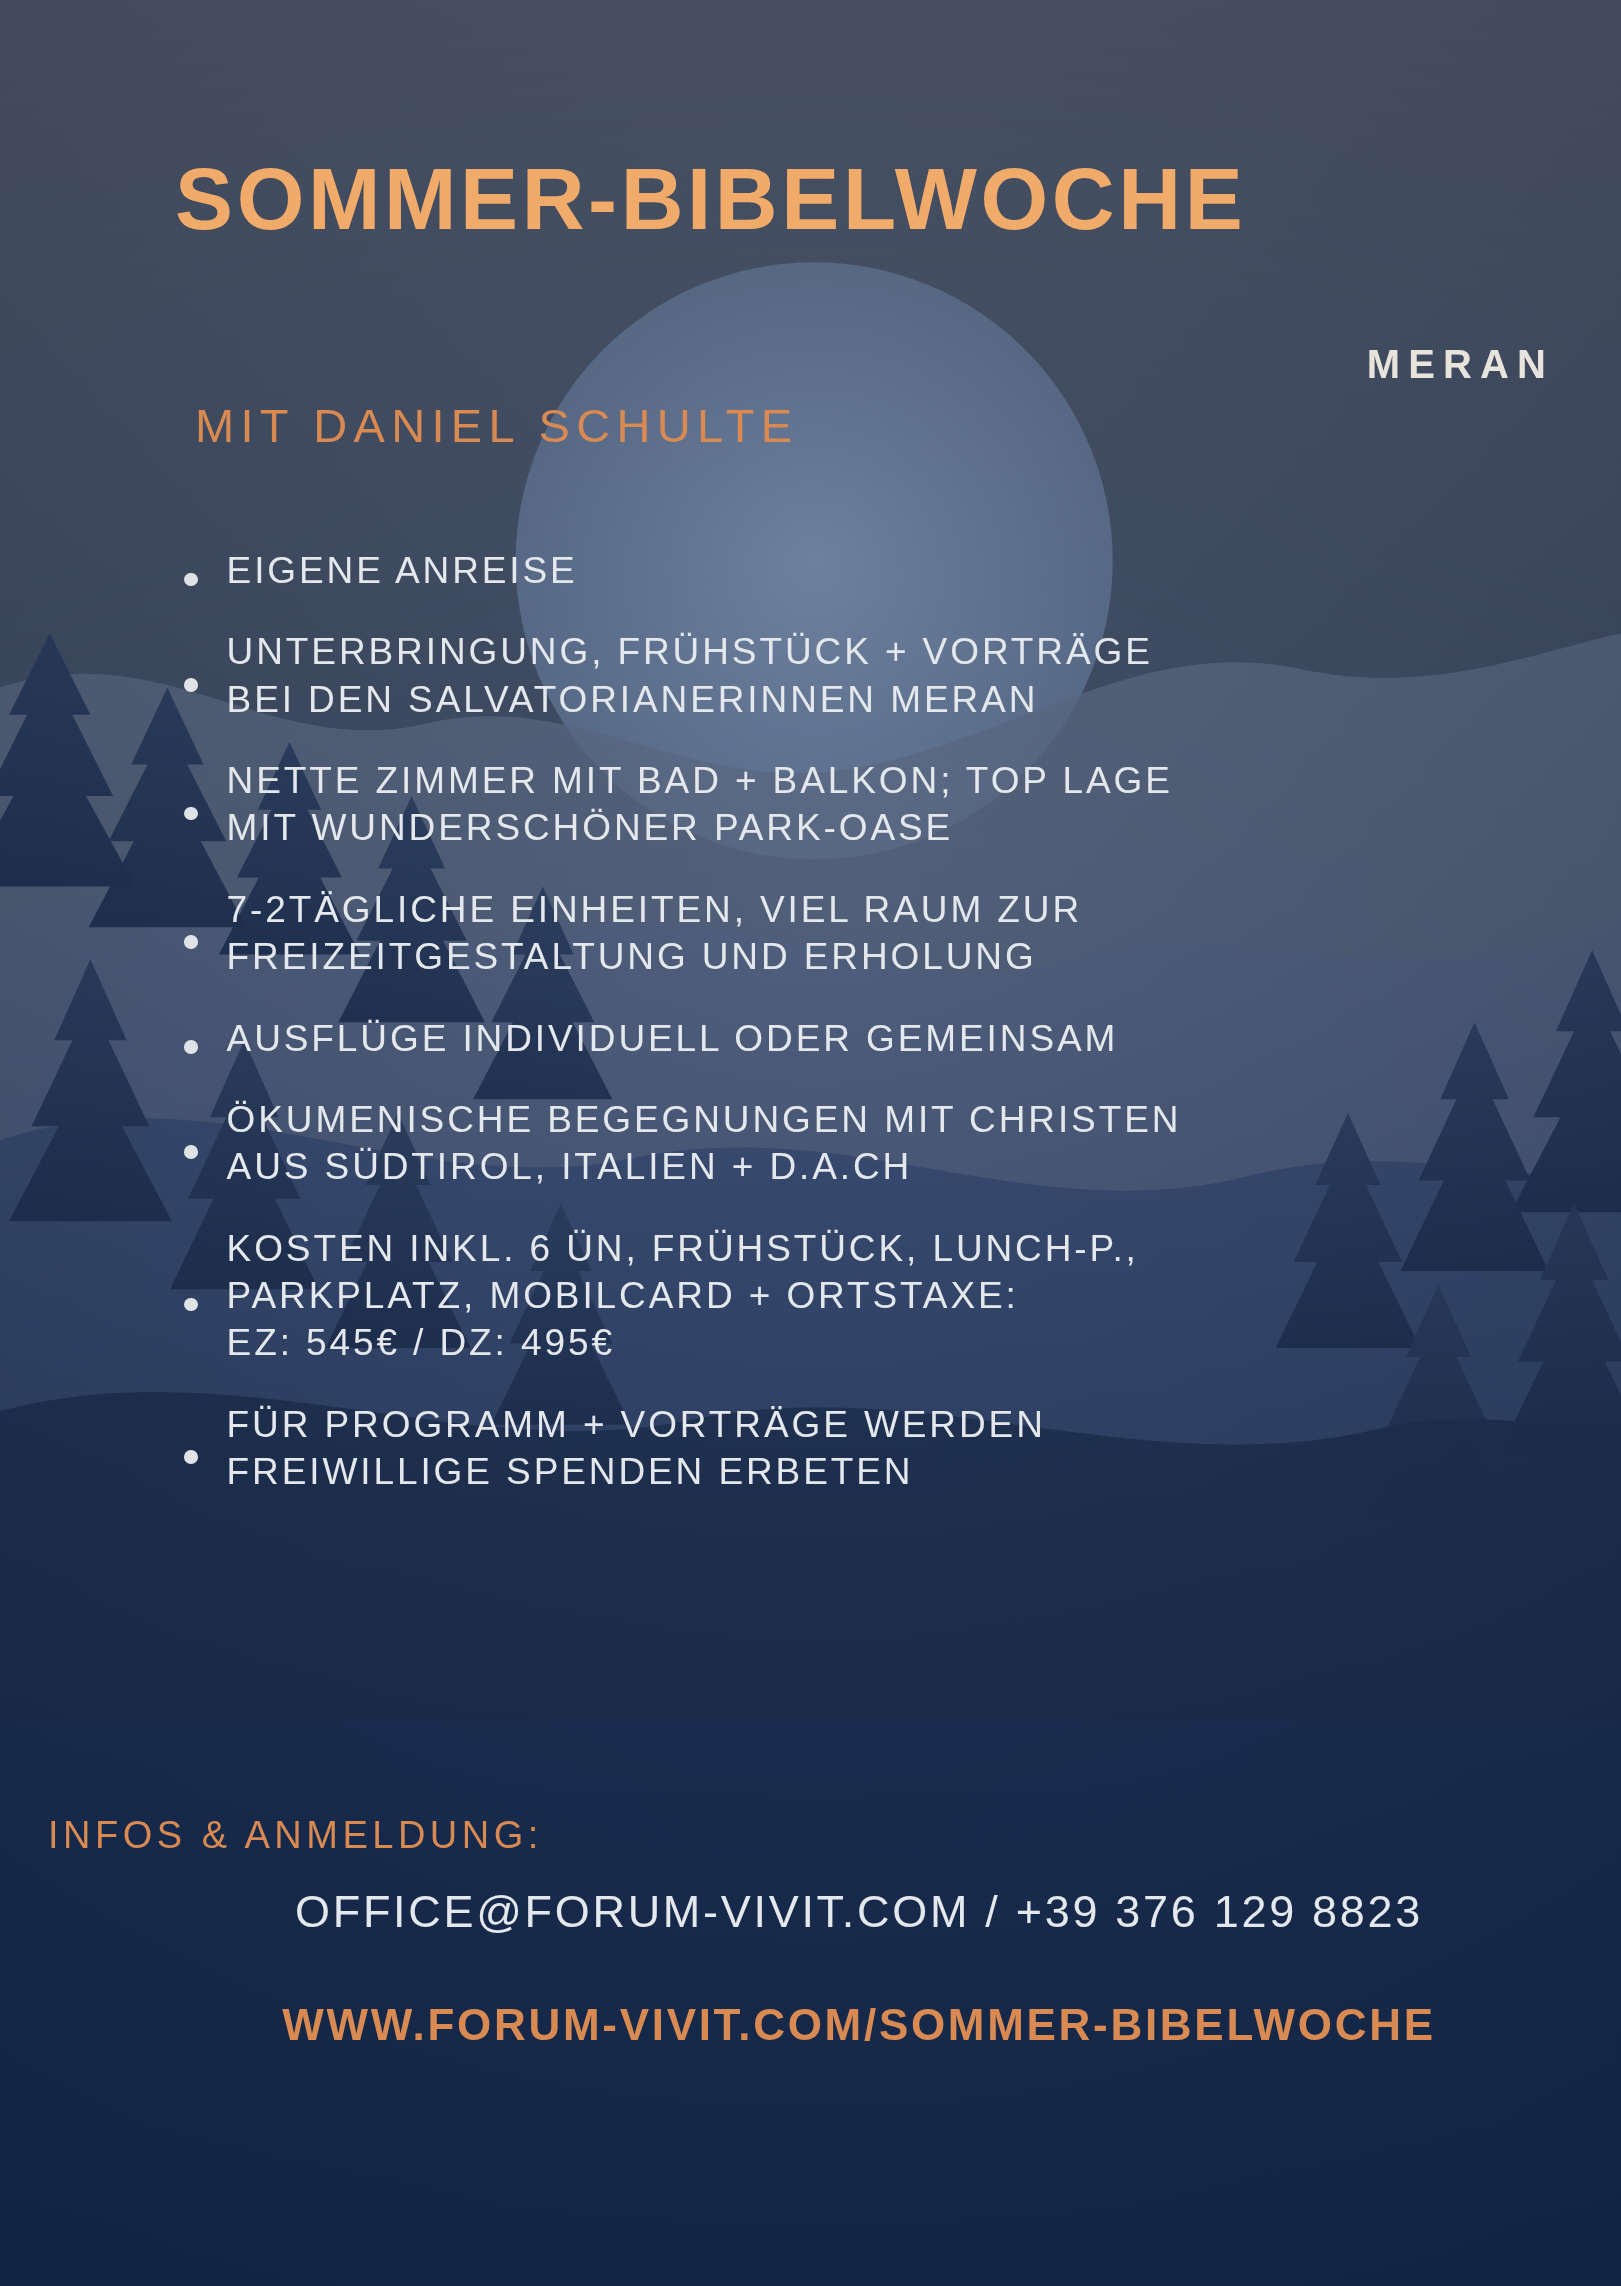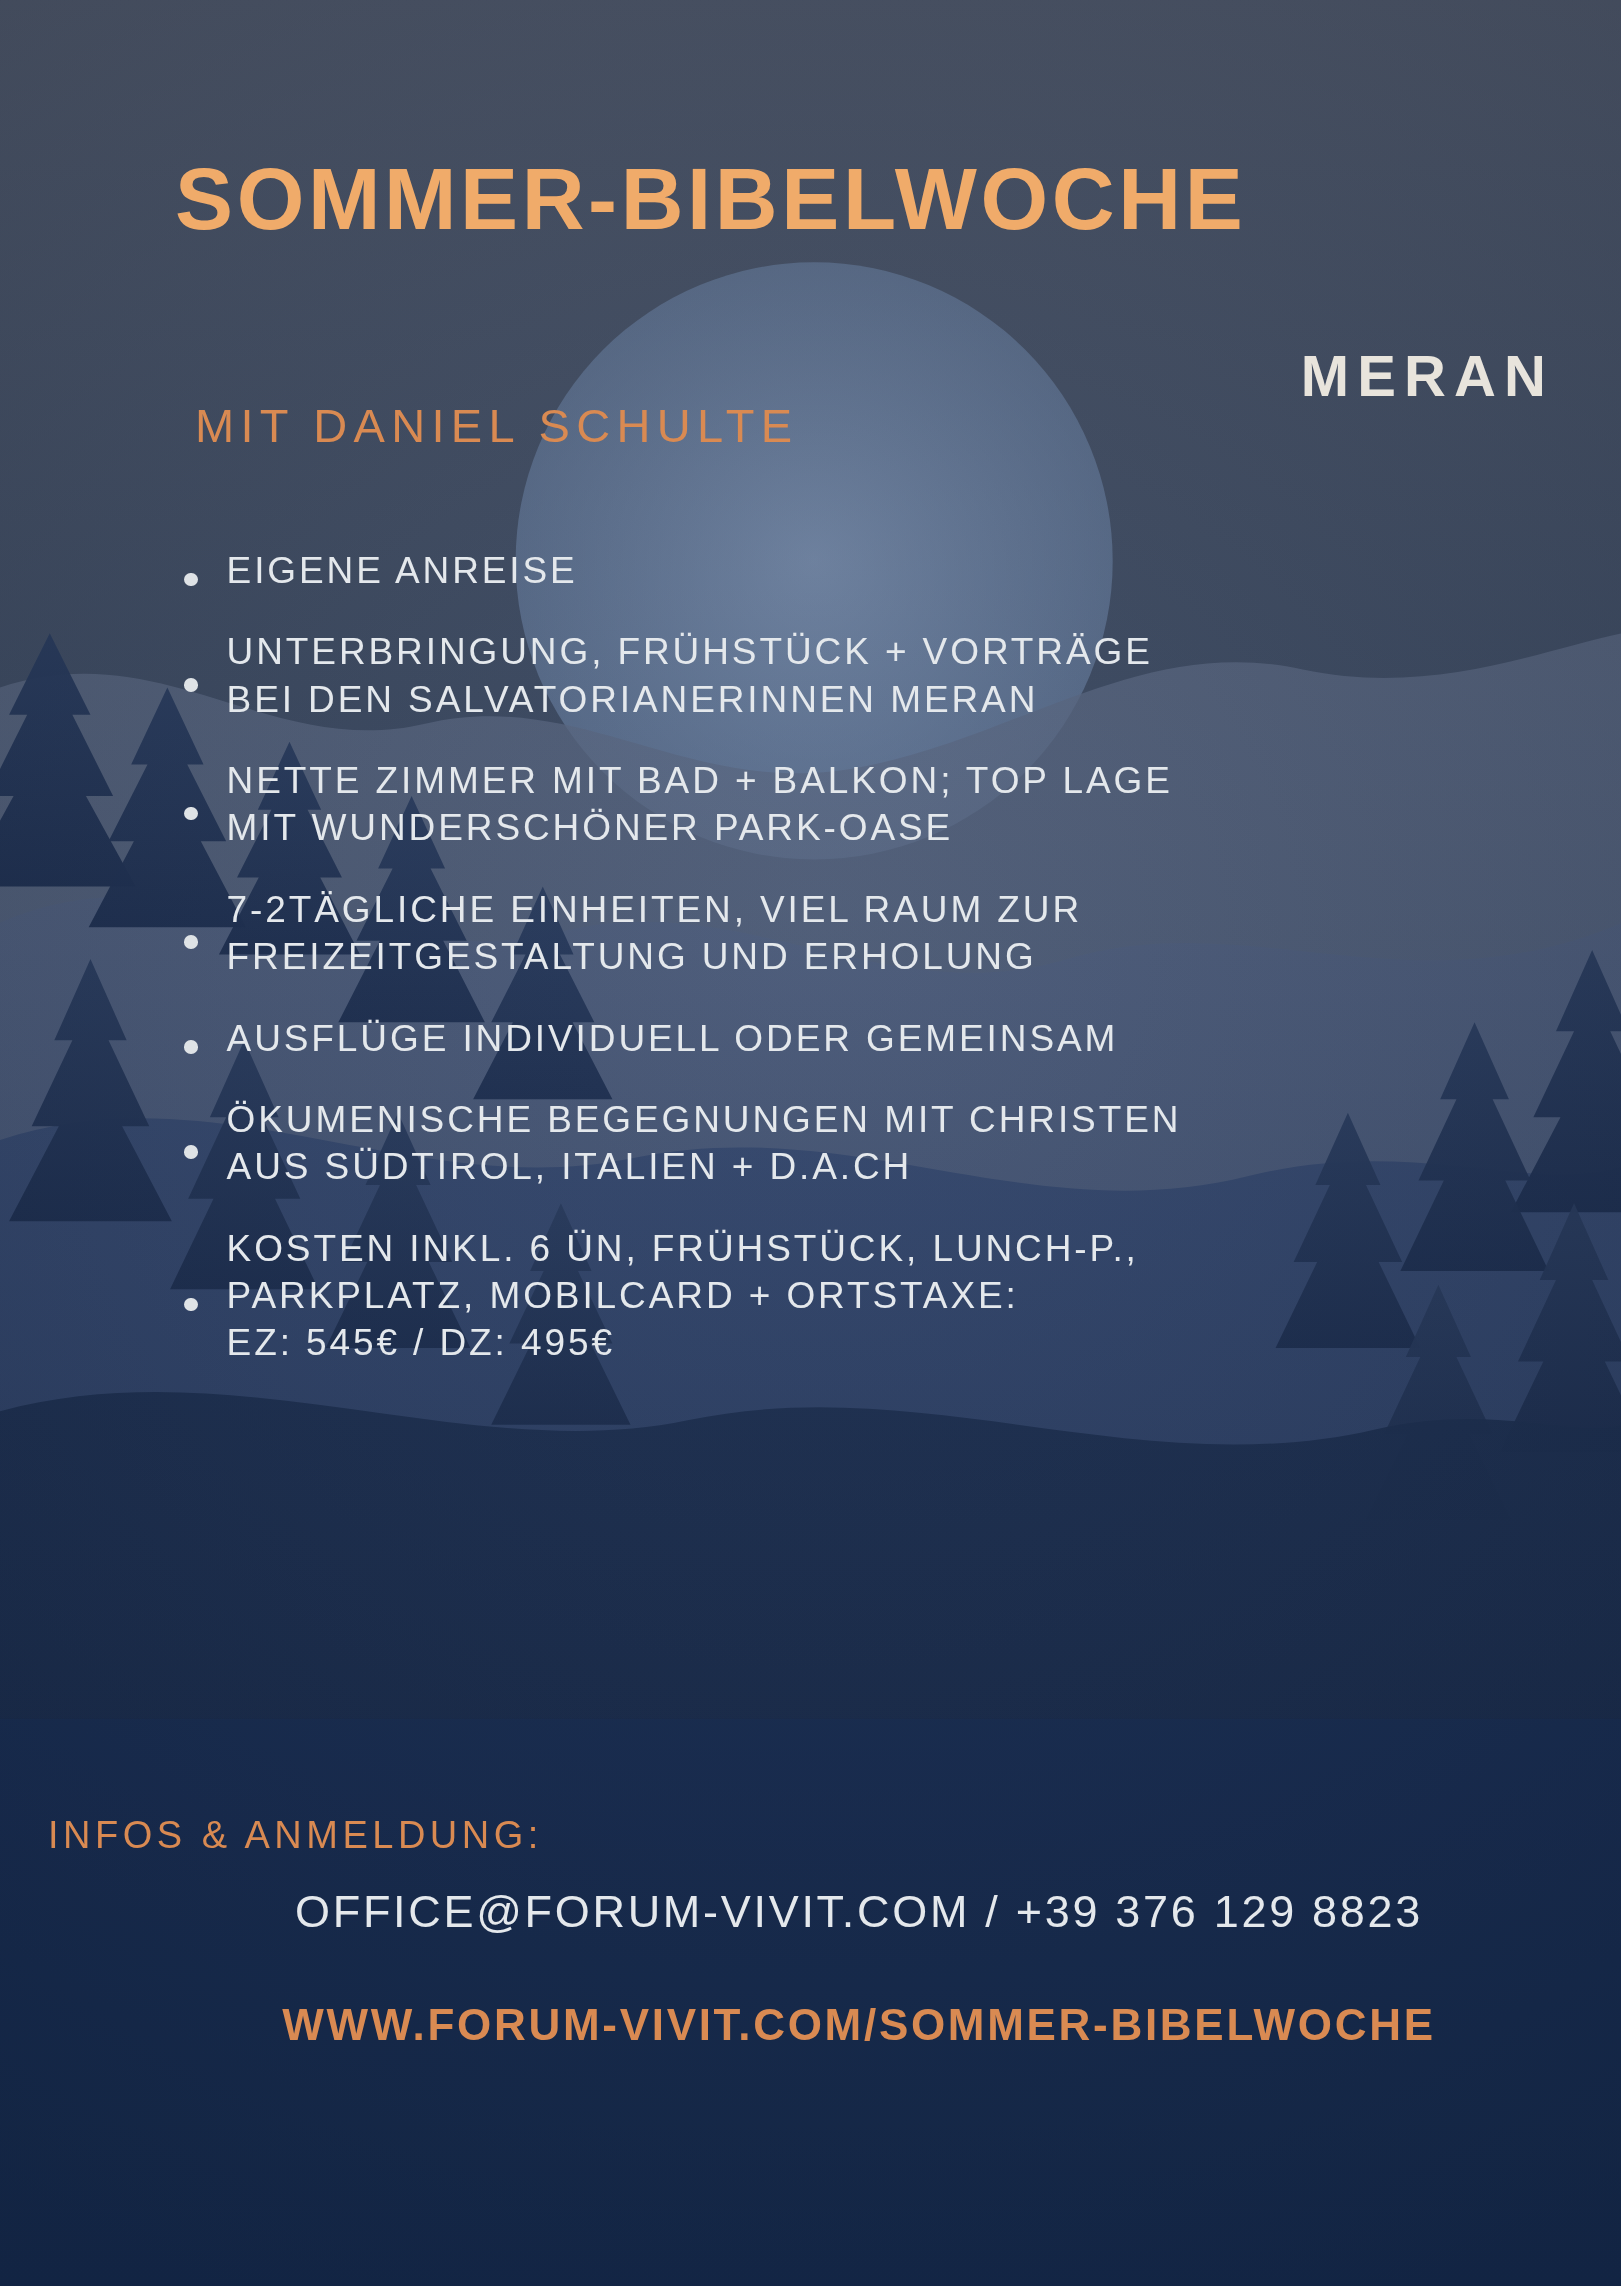--- a/index.html
+++ b/index.html
@@ -46,21 +46,21 @@
     font-size: 87px;
     font-weight: bold;
     letter-spacing: 3.6px;
     color: #f0ab6a;
     white-space: nowrap;
   }
   .city {
     position: absolute;
     right: 116px;
     top: 342px;
-    font-size: 58px;
+    font-size: 40px;
     font-weight: bold;
     letter-spacing: 8.1px;
     color: #e8e4dc;
   }
   .subtitle {
     position: absolute;
     left: 147px;
     top: 398px;
     font-size: 47px;
     letter-spacing: 6.3px;
@@ -245,20 +245,25 @@
 AUS SÜDTIROL, ITALIEN + D.A.CH</span>
       </div>
 
       <div class="bullet-row">
         <span class="dot"></span>
         <span class="bullet-text">KOSTEN INKL. 6 ÜN, FRÜHSTÜCK, LUNCH-P.,
 PARKPLATZ, MOBILCARD + ORTSTAXE:
  EZ:  545€   /   DZ: 495€</span>
       </div>
 
+      <div class="bullet-row">
+        <span class="dot"></span>
+        <span class="bullet-text">FÜR PROGRAMM + VORTRÄGE WERDEN
+FREIWILLIGE SPENDEN ERBETEN</span>
+      </div>
 
     </div>
 
     <div class="infos">INFOS &amp; ANMELDUNG:</div>
 
     <div class="contact">OFFICE@FORUM-VIVIT.COM / +39 376 129 8823</div>
 
     <div class="weburl">WWW.FORUM-VIVIT.COM/SOMMER-BIBELWOCHE</div>
 
   </div>

